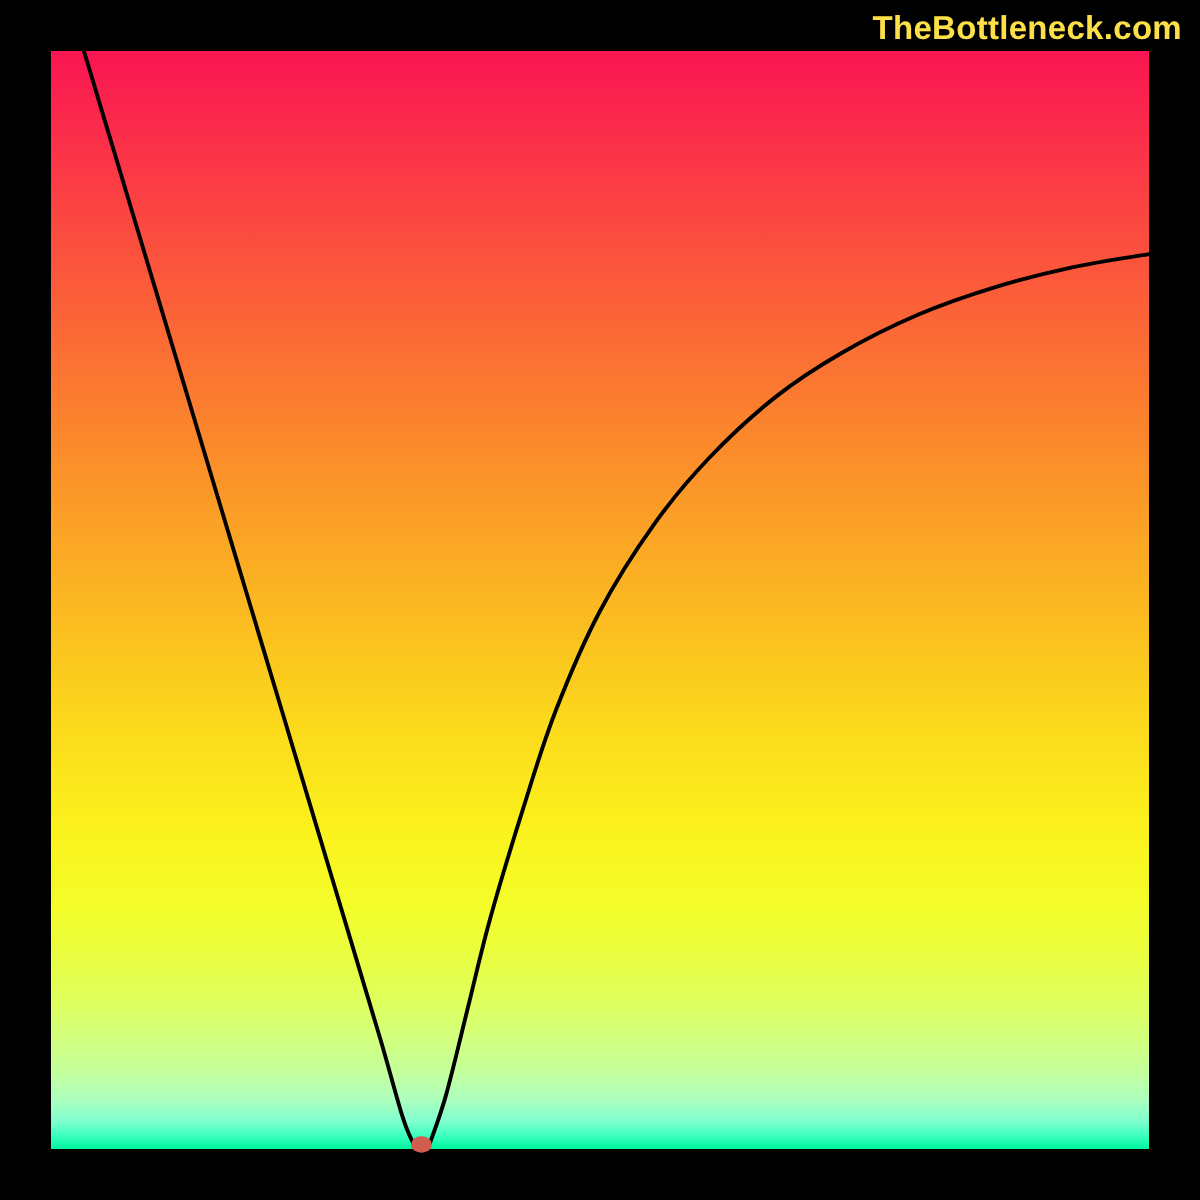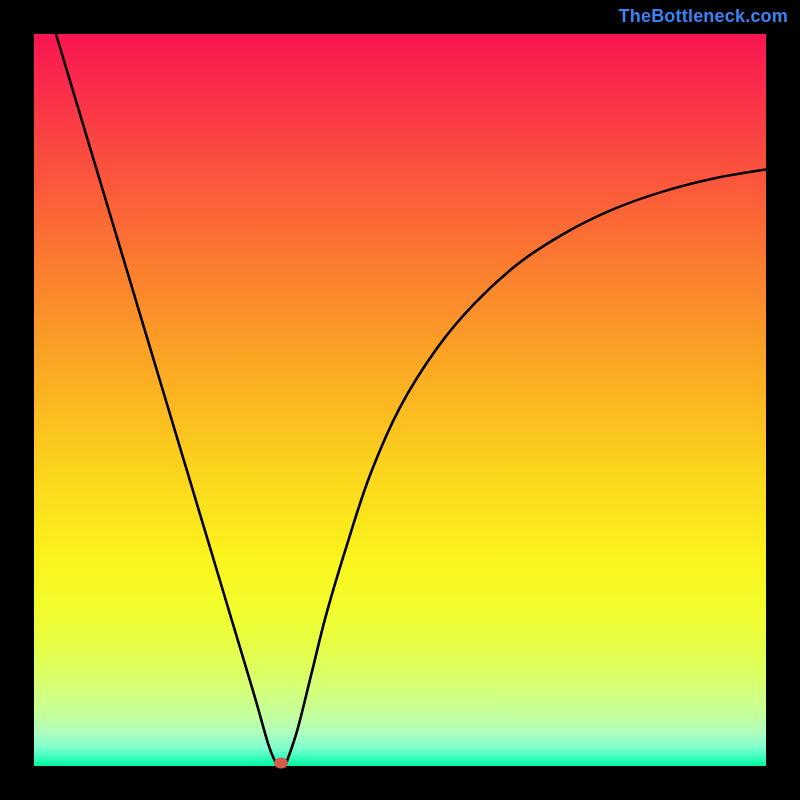--- a/index.html
+++ b/index.html
@@ -14,22 +14,22 @@
   .frame {
     position: relative;
     width: 800px;
     height: 800px;
     background: #000;
   }
   .watermark {
     position: absolute;
     top: 6px;
     right: 12px;
-    color: #3b82f6;
-    font-size: 18px;
+    color: #fde047;
+    font-size: 22px;
     font-weight: 600;
     letter-spacing: 0.2px;
     z-index: 10;
     user-select: none;
   }
   .plot-area {
     position: absolute;
     left: 34px;
     top: 34px;
     width: 732px;

